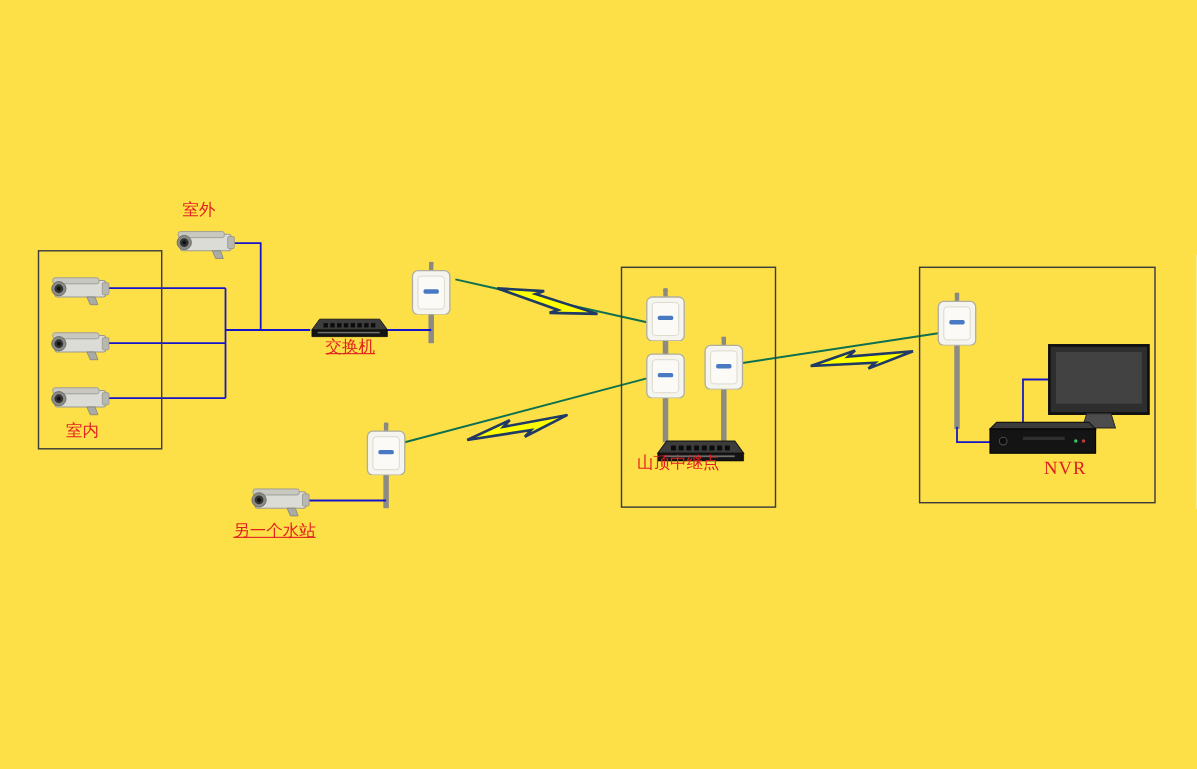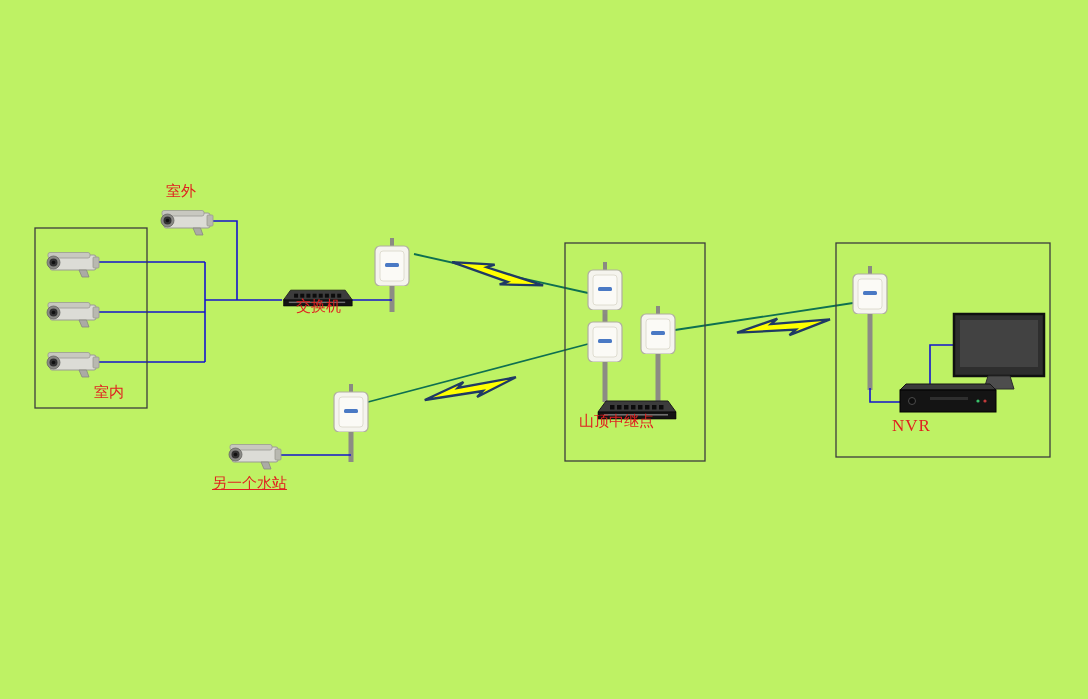--- a/index.html
+++ b/index.html
@@ -1,18 +1,18 @@
 <!DOCTYPE html>
 <html style="--label: #e02020;"><head>
 <meta charset="utf-8">
 <style>
   * { margin:0; padding:0; box-sizing:border-box; }
   html,body { background:#ffffff; }
   #stage {
-    position:relative; width:1088px; height:699px; background:#bef264;
+    position:relative; width:1088px; height:699px; background:#fde047;
     overflow:hidden; font-family:"Liberation Serif", serif;
   }
   #stage > svg { position:absolute; left:0; top:0; display:block; }
   .lbl {
     position:absolute; color:var(--label,#e02020);
     font-size:15px; line-height:1.2; white-space:nowrap;
     font-family:"Liberation Serif", serif;
   }
   .lbl.en { font-size:17px; letter-spacing:1px; }
 </style>
@@ -127,19 +127,19 @@
       <polygon points="906,384 990,384 996,390 900,390" fill="#3a3a3a" stroke="#151515" stroke-width="1"></polygon>
       <rect x="900" y="390" width="96" height="22" fill="#141414" stroke="#000000" stroke-width="1"></rect>
       <circle cx="912" cy="401" r="3.5" fill="#0d0d0d" stroke="#4a4a4a" stroke-width="1"></circle>
       <rect x="930" y="397" width="38" height="3" fill="#2e2e2e"></rect>
       <circle cx="978" cy="401" r="1.6" fill="#39c26a"></circle>
       <circle cx="985" cy="401" r="1.6" fill="#c23a3a"></circle>
     </g>
   </svg>
 
   <div class="lbl" style="left:166px; top:182px;">室外</div>
-  <div class="lbl" style="left:60px; top:383px;margin-left:34px;">室内</div>
-  <div class="lbl" style="left:296px; top:297px;">交换机</div>
+  <div class="lbl" style="left:60px; top:383px;">室内</div>
+  <div class="lbl" style="left:296px; top:307px;text-decoration:underline;">交换机</div>
   <div class="lbl" style="left:579px; top:412px;">山顶中继点</div>
   <div class="lbl" style="left:212px; top:474px;text-decoration:underline;">另一个水站</div>
-  <div class="lbl en" style="left:892px; top:416px;">NVR</div>
+  <div class="lbl en" style="left:949px; top:416px;">NVR</div>
 
 </div>
 
 </body></html>

